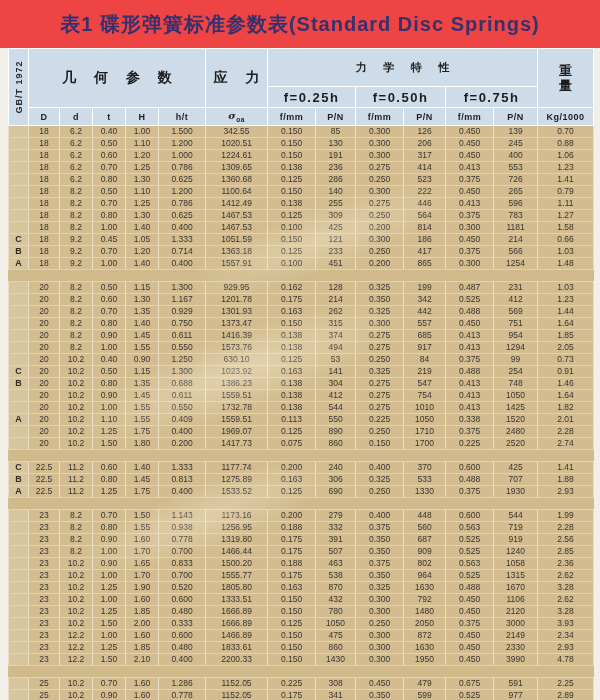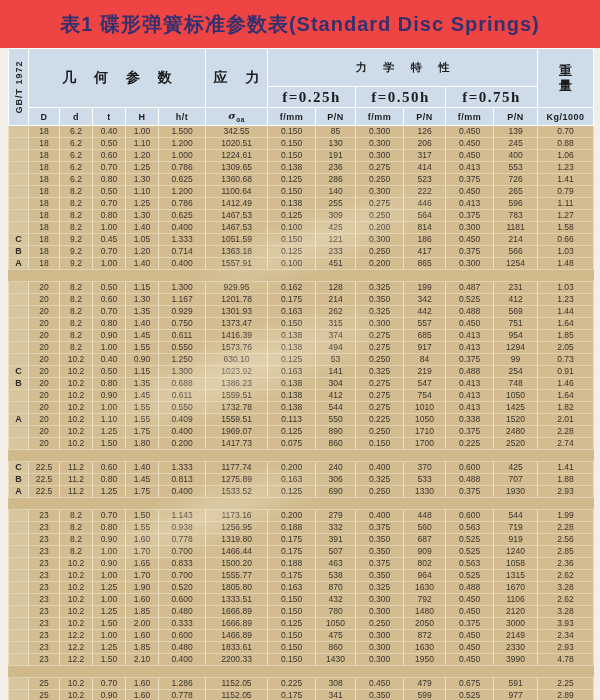--- a/index.html
+++ b/index.html
@@ -27,21 +27,21 @@
   thead th{
     background:#cddce8;color:#1d1d1f;font-weight:bold;
     border:1px solid #ffffff;padding:0;text-align:center;vertical-align:middle;
   }
   tr.hrow-groups{height:38px;}
   tr.hrow-defl{height:21px;}
   tr.hrow-units{height:18px;}
   th.group-label{font-size:14px;letter-spacing:7px;text-indent:7px;margin-top:20px;}
   th.mech-label{font-size:11px;letter-spacing:5px;text-indent:5px;font-family:Liberation Mono, monospace;}
   th.weight-label{font-size:13px;line-height:15px;letter-spacing:0;}
-  th.defl{font-size:15px;letter-spacing:1.5px;font-weight:bold;font-family:Liberation Serif, serif;}
+  th.defl{font-size:13px;letter-spacing:1.5px;font-weight:bold;}
   tr.hrow-units th{font-size:9px;font-weight:bold;letter-spacing:0.5px;}
   th.sigma i{font-style:italic;font-family:"DejaVu Serif",serif;font-size:10px;}
   th.sigma sub{font-size:6.5px;}
   th.gbt-cell{position:relative;background:#cddce8;}
   th.gbt-cell span{
     position:absolute;left:50%;top:50%;
     transform:translate(-50%,-50%) rotate(-90deg);
     white-space:nowrap;font-size:9px;font-weight:bold;letter-spacing:1px;color:#2c2c2e;
   }
   

